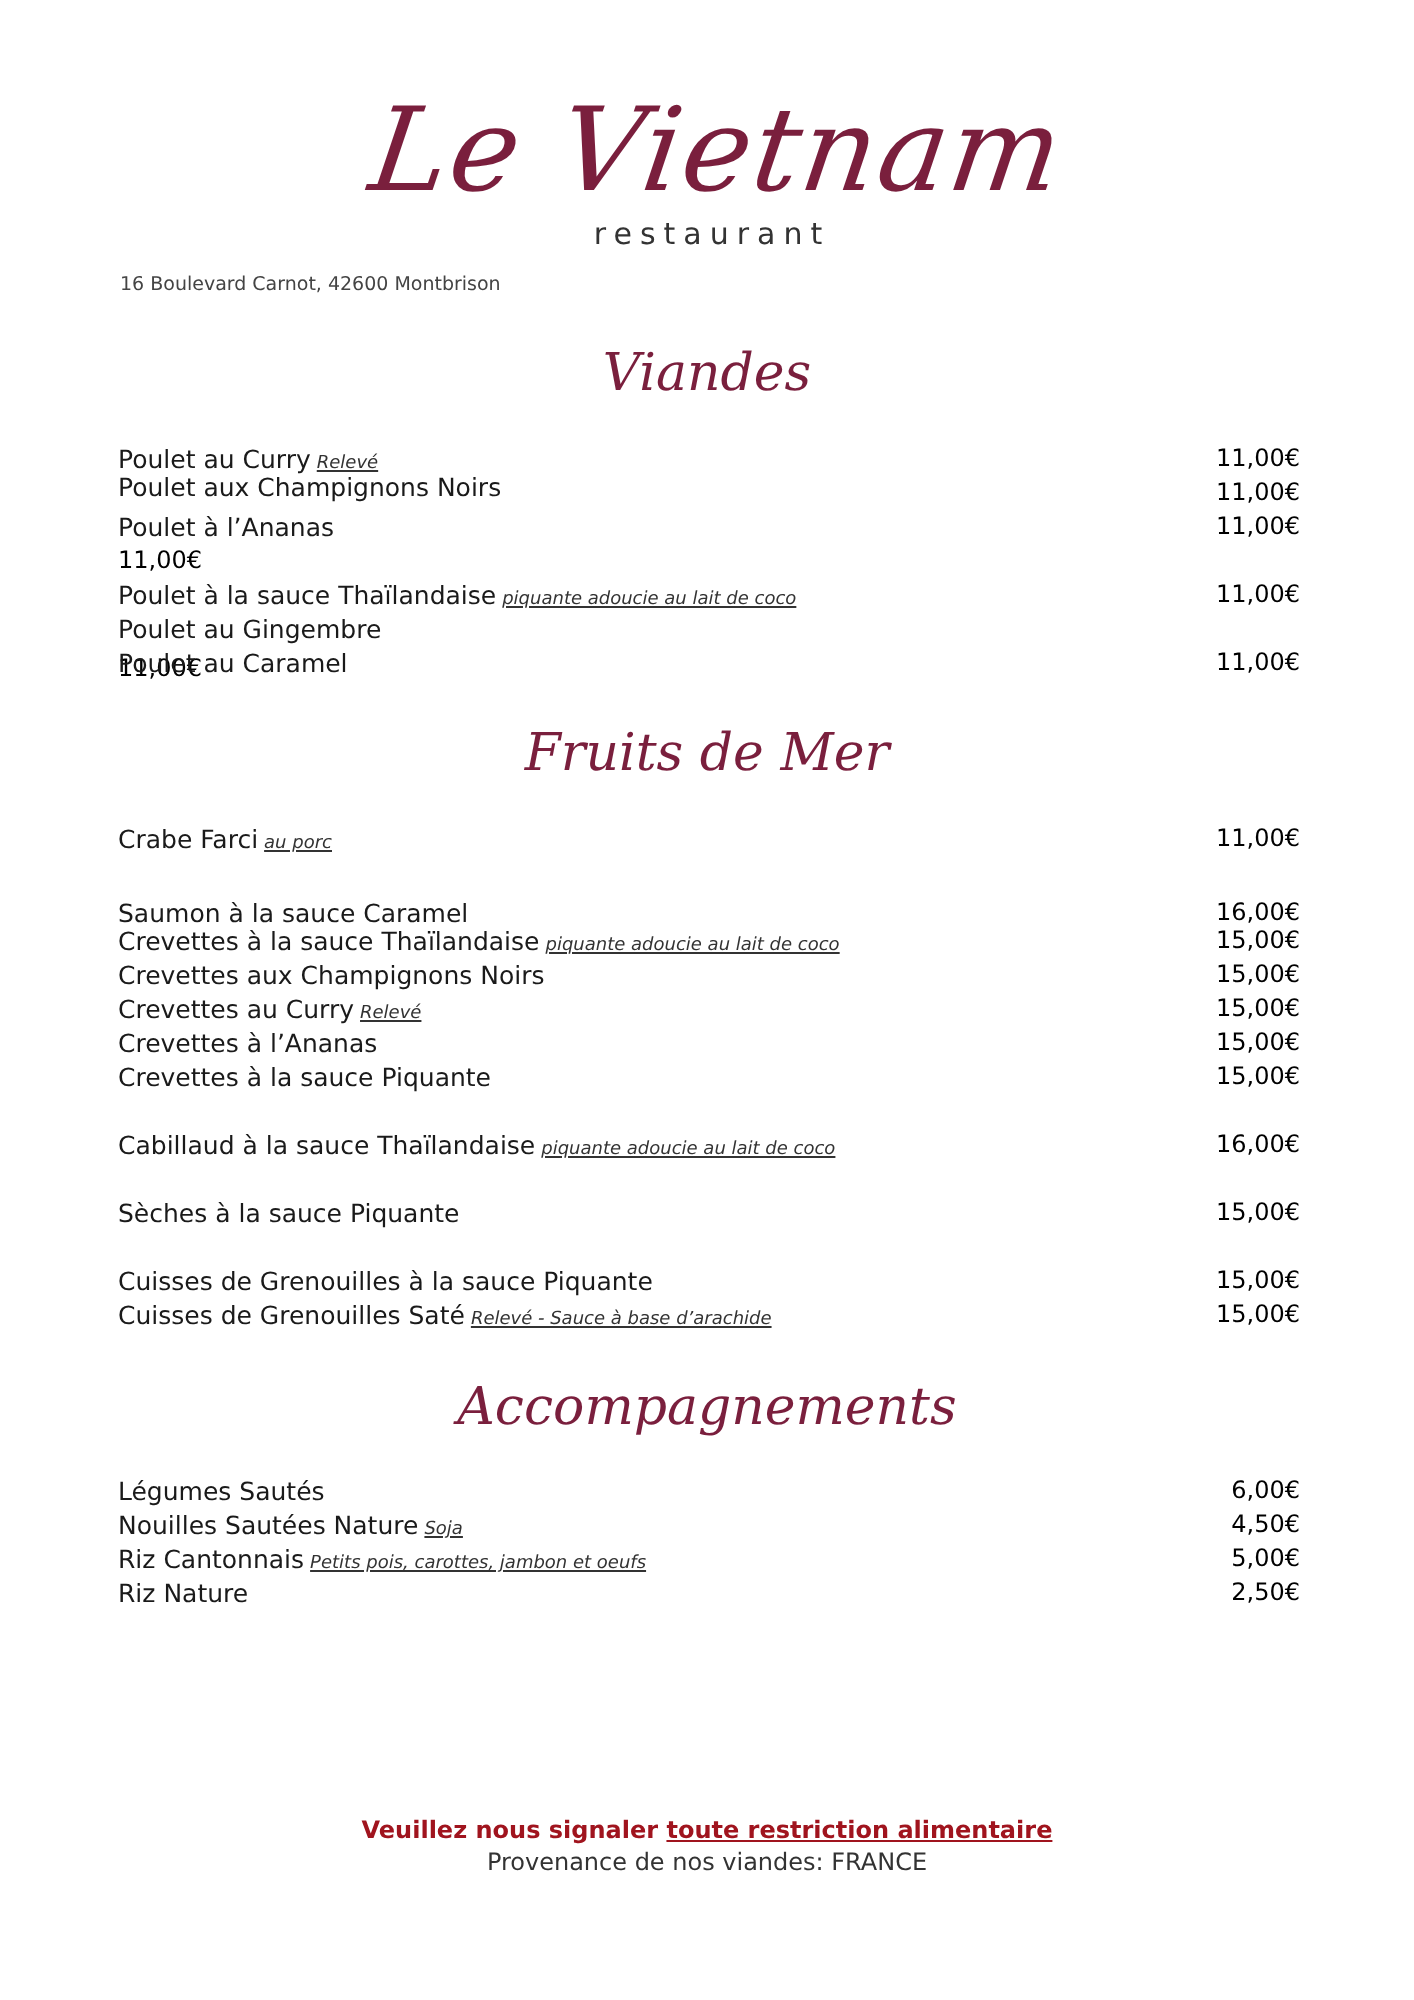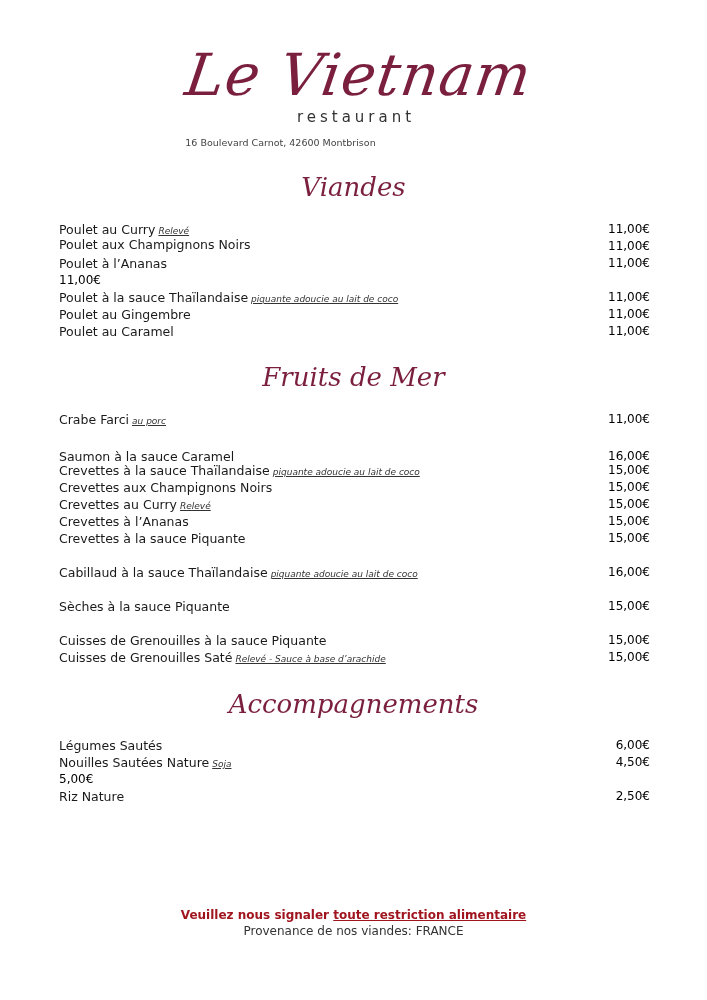--- a/index.html
+++ b/index.html
@@ -5,22 +5,22 @@
     html, body { margin: 0; padding: 0; background: #ffffff; }
     body { width: 707px; height: 1000px; position: relative; overflow: hidden;
            font-family: "DejaVu Sans", sans-serif; color: #1a1a1a; }
     .logo { position: absolute; left: 0; width: 707px; top: 42px; text-align: center; }
     .logo-script { font-family: "DejaVu Serif", serif; font-style: italic; font-size: 58px;
                    color: #7a1f3d; letter-spacing: 1px; line-height: 66px; transform: skewX(-8deg);
                    display: inline-block; margin-left: 10px; }
     .logo-sub { position: absolute; left: 0; width: 622px; top: 108px; text-align: center;
                 font-family: "DejaVu Sans", sans-serif; font-size: 15px; letter-spacing: 4px;
                 color: #333; padding-left: 90px; box-sizing: border-box; }
-    .address { position: absolute; left: 0; width: 561px; top: 136px; text-align: center;
-               font-size: 9.5px; color: #444; line-height: 13px; box-sizing: border-box; }
+    .address { position: absolute; left: 0; width: 561px; top: 136px; 
+               font-size: 9.5px; color: #444; line-height: 13px; padding-left: 60px; box-sizing: border-box; }
     .section-title { position: absolute; left: 0; width: 707px; text-align: center;
                      font-family: "DejaVu Serif", serif; font-style: italic; color: #7a1f3d;
                      font-size: 26px; }
     .row { position: absolute; left: 59px; width: 591px; height: 17px; font-size: 12.5px;
            line-height: 17px; display: flex; justify-content: space-between; }
     .row .name { white-space: nowrap; }
     .row .note { font-style: italic; font-size: 9px; color: #333; margin-left: 3px; text-decoration: underline; }
     .row .price { font-size: 12px; color: #000000; }
     .footer-warn { position: absolute; left: 0; width: 707px; top: 908px; text-align: center;
                    font-weight: bold; color: #a0141e; font-size: 12px; }
@@ -52,21 +52,21 @@
     <span class="name"><span>Poulet à l’Ananas</span><span class="note"></span></span>
     <span class="price">11,00€</span>
   </div>
 <div class="row" style="top:272px;">
     <span class="price">11,00€</span>
   </div>
 <div class="row" style="top:289px;">
     <span class="name"><span>Poulet à la sauce Thaïlandaise</span><span class="note">piquante adoucie au lait de coco</span></span>
     <span class="price">11,00€</span>
   </div>
-<div class="row" style="top:306px;">
+<div class="row" style="top:306px;flex-direction:column;">
     <span class="name"><span>Poulet au Gingembre</span><span class="note"></span></span>
     <span class="price">11,00€</span>
   </div>
 <div class="row" style="top:323px;">
     <span class="name"><span>Poulet au Caramel</span><span class="note"></span></span>
     <span class="price">11,00€</span>
   </div>
 
 <div class="section-title" style="top:362px;">Fruits de Mer</div>
 <div class="row" style="top:411px;">
@@ -117,20 +117,21 @@
 <div class="section-title" style="top:689px;">Accompagnements</div>
 <div class="row" style="top:737px;">
     <span class="name"><span>Légumes Sautés</span><span class="note"></span></span>
     <span class="price">6,00€</span>
   </div>
 <div class="row" style="top:754px;">
     <span class="name"><span>Nouilles Sautées Nature</span><span class="note">Soja</span></span>
     <span class="price">4,50€</span>
   </div>
 <div class="row" style="top:771px;">
+    <span class="name"><span>Riz Cantonnais</span><span class="note">Petits pois, carottes, jambon et oeufs</span></span>
     <span class="price">5,00€</span>
   </div>
 <div class="row" style="top:788px;">
     <span class="name"><span>Riz Nature</span><span class="note"></span></span>
     <span class="price">2,50€</span>
   </div>
 
 <div class="footer-warn"><span>Veuillez nous signaler </span><u>toute restriction alimentaire</u></div>
 <div class="footer-origin">Provenance de nos viandes: FRANCE</div>
 

